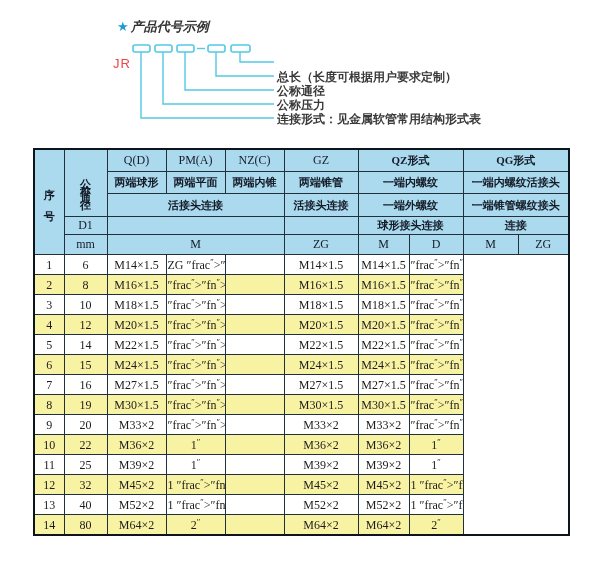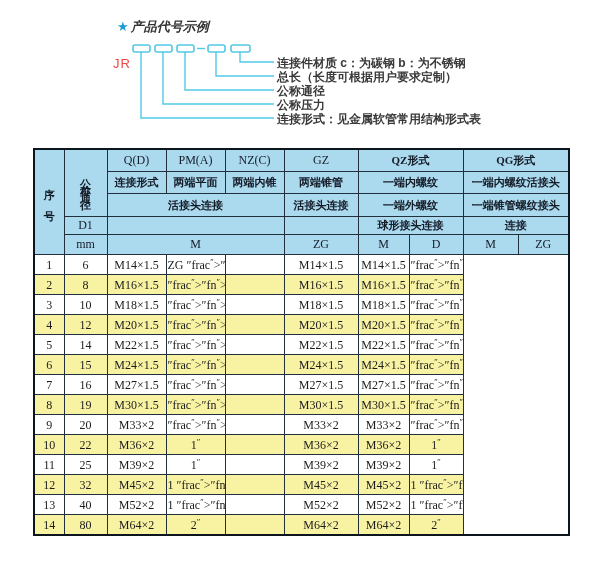--- a/index.html
+++ b/index.html
@@ -56,21 +56,20 @@
       <polyline class="cline" points="240,52 240,62 274,62"></polyline>
       <polyline class="cline" points="216,52 216,76 274,76"></polyline>
       <polyline class="cline" points="185,52 185,90 274,90"></polyline>
       <polyline class="cline" points="163,52 163,104 274,104"></polyline>
       <polyline class="cline" points="141,52 141,118 274,118"></polyline>
     </svg>
     <div class="diagram-title">
       <span class="star">★</span><span>产品代号示例</span>
     </div>
     <div class="code-prefix">JR</div>
-    <div class="code-label" style="top:55px;">连接件材质  c：为碳钢  b：为不锈钢</div>
     <div class="code-label" style="top:69px;">总长（长度可根据用户要求定制）</div>
     <div class="code-label" style="top:83px;">公称通径</div>
     <div class="code-label" style="top:97px;">公称压力</div>
     <div class="code-label" style="top:111px;">连接形式：见金属软管常用结构形式表</div>
   </div>
 
 
   <table class="ref">
     <colgroup>
       <col style="width:30px">
@@ -89,21 +88,21 @@
         <th rowspan="5" class="vtext seq">序号</th>
         <th rowspan="3" class="vtext dn">公称通径</th>
         <th class="latin">Q(D)</th>
         <th class="latin">PM(A)</th>
         <th class="latin">NZ(C)</th>
         <th class="latin">GZ</th>
         <th colspan="2">QZ形式</th>
         <th colspan="2">QG形式</th>
       </tr>
       <tr class="h2">
-        <th>连接形式</th>
+        <th>两端球形</th>
         <th>两端平面</th>
         <th>两端内锥</th>
         <th>两端锥管</th>
         <th colspan="2">一端内螺纹</th>
         <th colspan="2">一端内螺纹活接头</th>
       </tr>
       <tr class="h3">
         <th colspan="3">活接头连接</th>
         <th>活接头连接</th>
         <th colspan="2">一端外螺纹</th>

